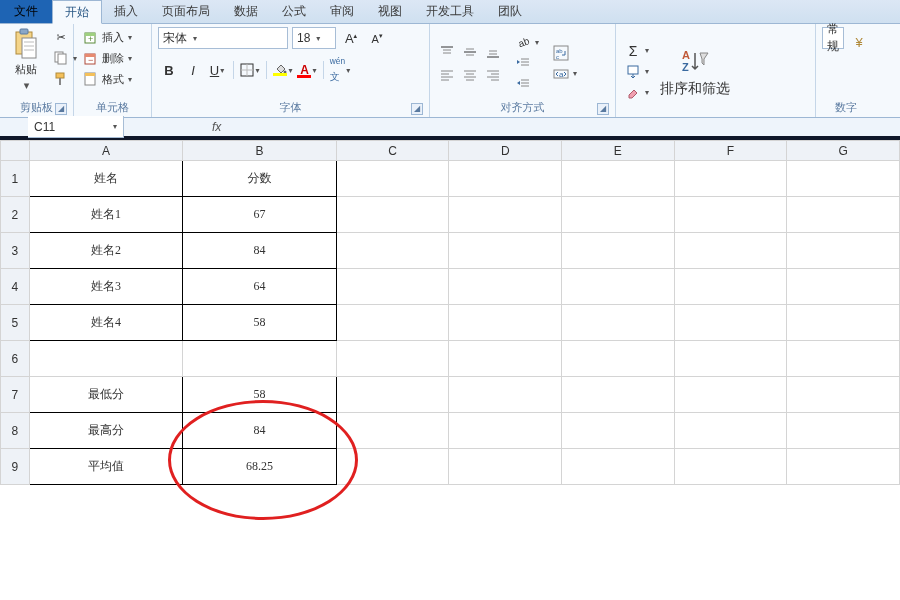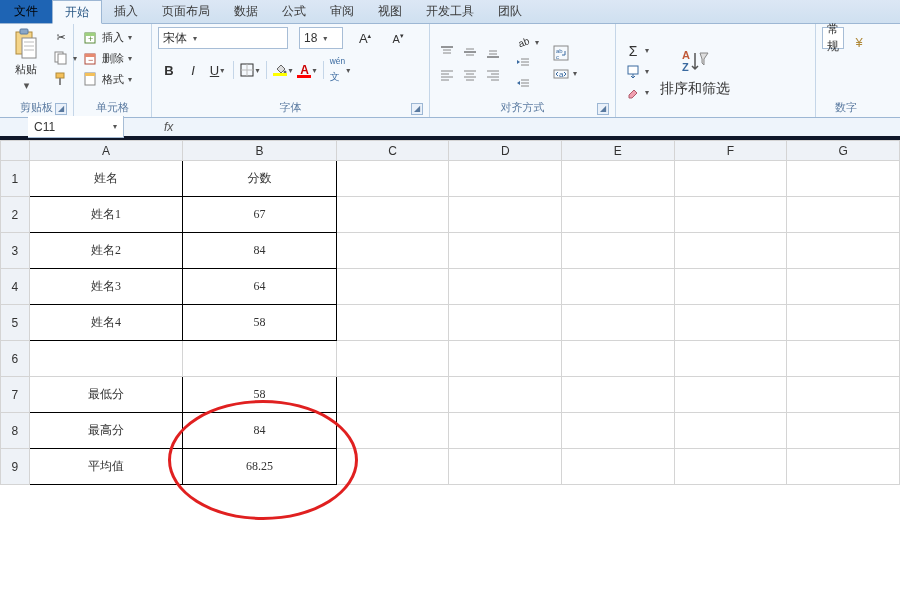--- a/index.html
+++ b/index.html
@@ -22,34 +22,34 @@
   
   .big-btn { display: flex; flex-direction: column; align-items: center; justify-content: center; gap: 2px; padding: 2px 4px; cursor: pointer; height: 66px; }
   .big-btn .icon { width: 32px; height: 32px; display: flex; align-items: center; justify-content: center; }
   .big-btn span { font-size: 11px; }
   
   .mini-col { display: flex; flex-direction: column; gap: 1px; }
   .mini-btn { display: flex; align-items: center; gap: 3px; padding: 1px 3px; cursor: pointer; font-size: 11px; height: 20px; }
   .mini-btn .icon { width: 16px; height: 16px; display: inline-flex; align-items: center; justify-content: center; }
   .drop-ar { font-size: 8px; color: #555; margin-left: 1px; }
   
-  .font-row1 { display: flex; gap: 11px; align-items: center; margin-bottom: 4px; }
+  .font-row1 { display: flex; gap: 4px; align-items: center; margin-bottom: 4px; }
   .font-row2 { display: flex; gap: 2px; align-items: center; }
   .combo { border: 1px solid #a7bdd6; background: #fff; height: 22px; display: flex; align-items: center; padding: 0 4px; font-size: 12px; }
   .combo .drop-ar { margin-left: 6px; }
   .sq-btn { width: 22px; height: 22px; display: inline-flex; align-items: center; justify-content: center; cursor: pointer; font-size: 13px; }
   .color-bar { display: inline-block; width: 14px; height: 3px; margin-top: -2px; }
   
   .align-grid { display: grid; grid-template-columns: repeat(3, 22px); grid-template-rows: repeat(2, 22px); gap: 1px; }
   
   
   .namebox-row { display: flex; align-items: center; height: 22px; border-bottom: 4px solid #0f172a; background: #eef4fb; }
   .namebox { width: 96px; border: 1px solid #a7bdd6; border-top: none; border-left: none; background: #fff; height: 22px; display: flex; align-items: center; padding: 0 6px; font-size: 12px; margin-left: 28px; }
   .namebox .drop-ar { margin-left: auto; }
-  .fx-area { display: flex; align-items: center; margin-left: 40px; gap: 6px; }
+  .fx-area { display: flex; align-items: center; margin-left: 88px; gap: 6px; }
   .fx-label { font-style: italic; font-size: 12px; color: #555; }
   .fx-input { border: none; background: transparent; height: 20px; width: 500px; font-size: 12px; outline: none; }
   
   
   .sheet-wrap { position: relative; background: #fff; }
   table.sheet { border-collapse: collapse; width: 100%; table-layout: fixed; }
   table.sheet th, table.sheet td { border: 1px solid #d4d4d4; height: 20px; font-size: 12px; font-weight: normal; }
   table.sheet th { background: #eef2f7; color: #333; text-align: center; }
   table.sheet th.rowhdr { width: 28px; background: #eef2f7; }
   table.sheet th.colhdr { height: 20px; }

